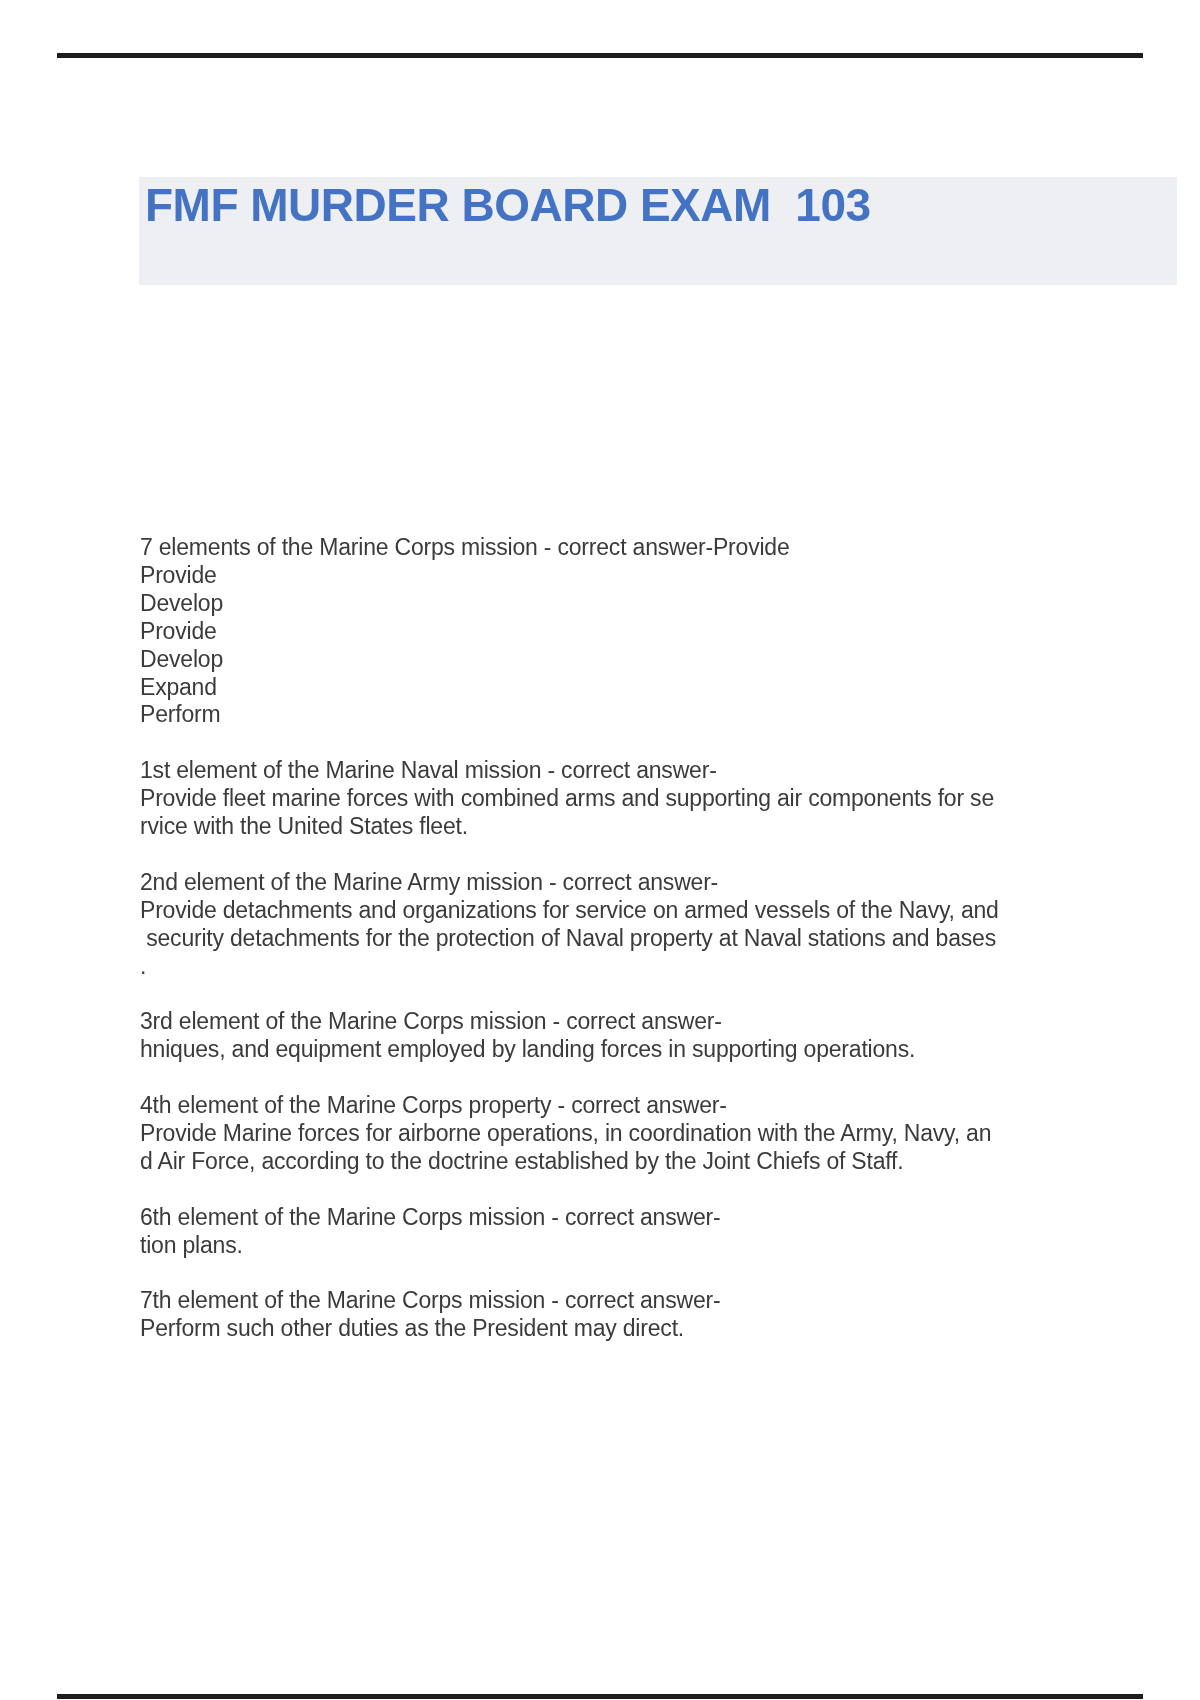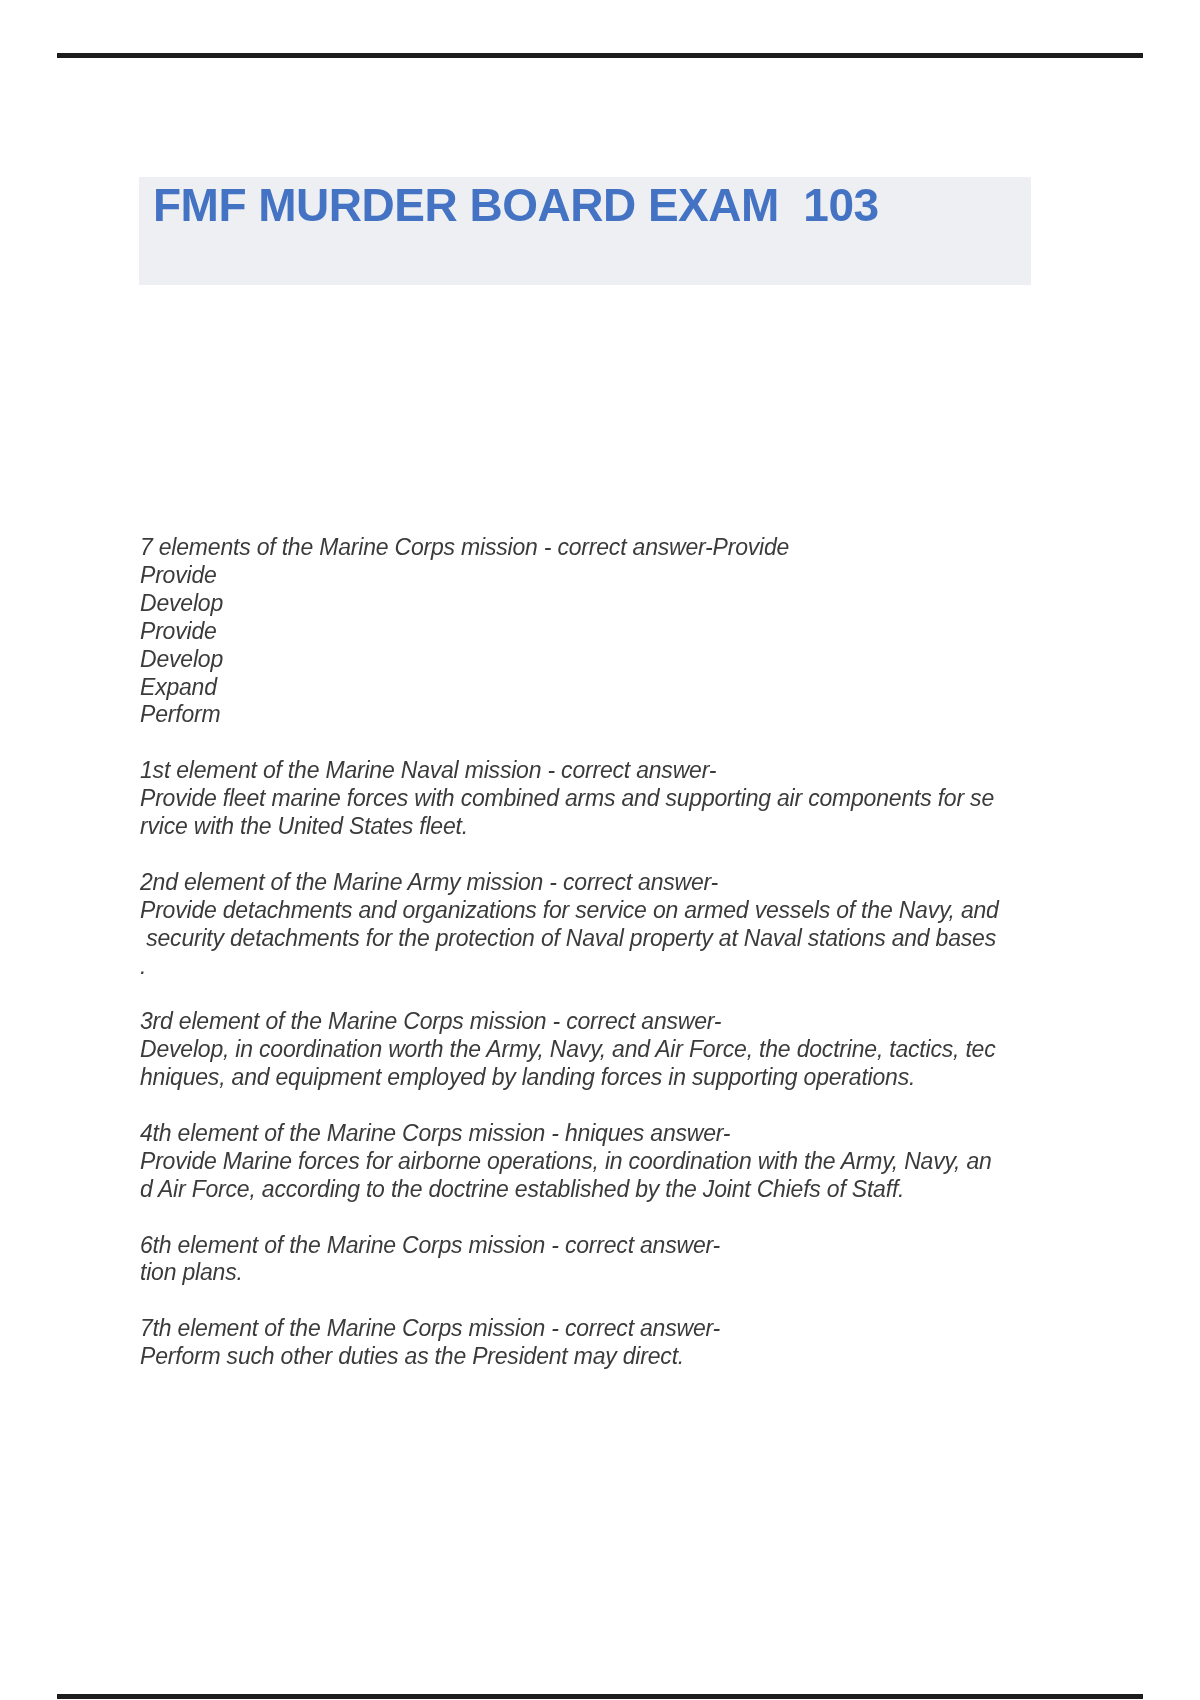--- a/index.html
+++ b/index.html
@@ -25,39 +25,38 @@
     width:1086px;
     height:5px;
     background:var(--rule);
   }
   .rule-top{top:53px;}
   .rule-bottom{top:1694px;}
   .title-block{
     position:absolute;
     left:139px;
     top:177px;
-    width:892px;
+    width:1038px;
     height:108px;
     background:var(--title-bg);
-    padding:1px 0 0 14px;
+    padding:1px 0 0 6px;
   }
   .title-line{
     font-size:46px;
     font-weight:bold;
     line-height:55px;
     letter-spacing:-0.5px;
     color:var(--title-text);
     white-space:pre;
   }
   .doc-body{
     position:absolute;
     left:140px;
     top:534px;
     width:935px;
-    font-style:italic;
   }
   .qa-block{
     margin-bottom:27.9px;
   }
   .text-line{
     font-size:23px;
     line-height:27.9px;
     letter-spacing:-0.2px;
     color:var(--body-text);
     white-space:pre;
@@ -89,25 +88,24 @@
         <div class="text-line">rvice with the United States fleet.</div>
       </div>
       <div class="qa-block">
         <div class="text-line">2nd element of the Marine Army mission - correct answer-</div>
         <div class="text-line">Provide detachments and organizations for service on armed vessels of the Navy, and</div>
         <div class="text-line"> security detachments for the protection of Naval property at Naval stations and bases</div>
         <div class="text-line">.</div>
       </div>
       <div class="qa-block">
         <div class="text-line">3rd element of the Marine Corps mission - correct answer-</div>
-        <div class="text-line">Develop, in coordination worth the Army, Navy, and Air Force, the doctrine, tactics, tec</div>
         <div class="text-line">hniques, and equipment employed by landing forces in supporting operations.</div>
       </div>
       <div class="qa-block">
-        <div class="text-line">4th element of the Marine Corps mission - hniques answer-</div>
+        <div class="text-line">4th element of the Marine Corps property - correct answer-</div>
         <div class="text-line">Provide Marine forces for airborne operations, in coordination with the Army, Navy, an</div>
         <div class="text-line">d Air Force, according to the doctrine established by the Joint Chiefs of Staff.</div>
       </div>
       <div class="qa-block">
         <div class="text-line">6th element of the Marine Corps mission - correct answer-</div>
         <div class="text-line">tion plans.</div>
       </div>
       <div class="qa-block">
         <div class="text-line">7th element of the Marine Corps mission - correct answer-</div>
         <div class="text-line">Perform such other duties as the President may direct.</div>

